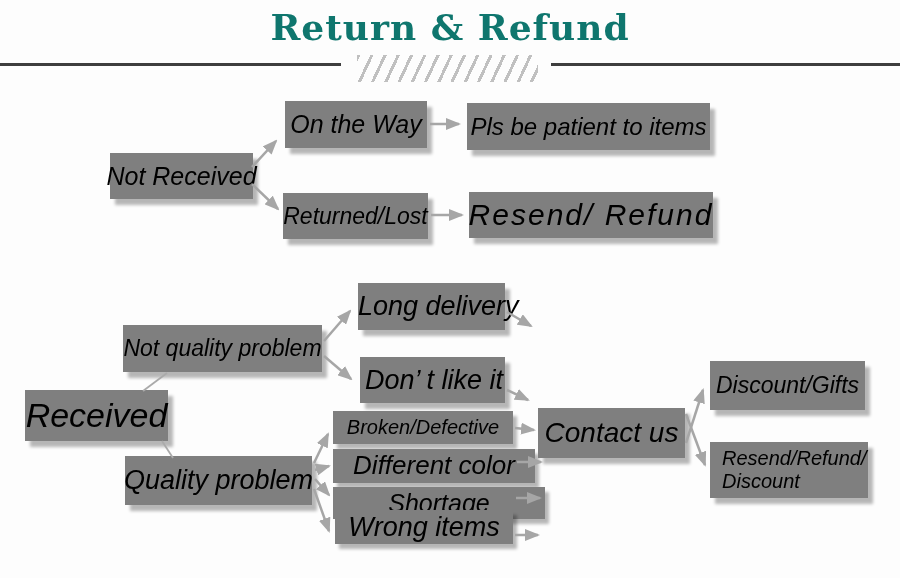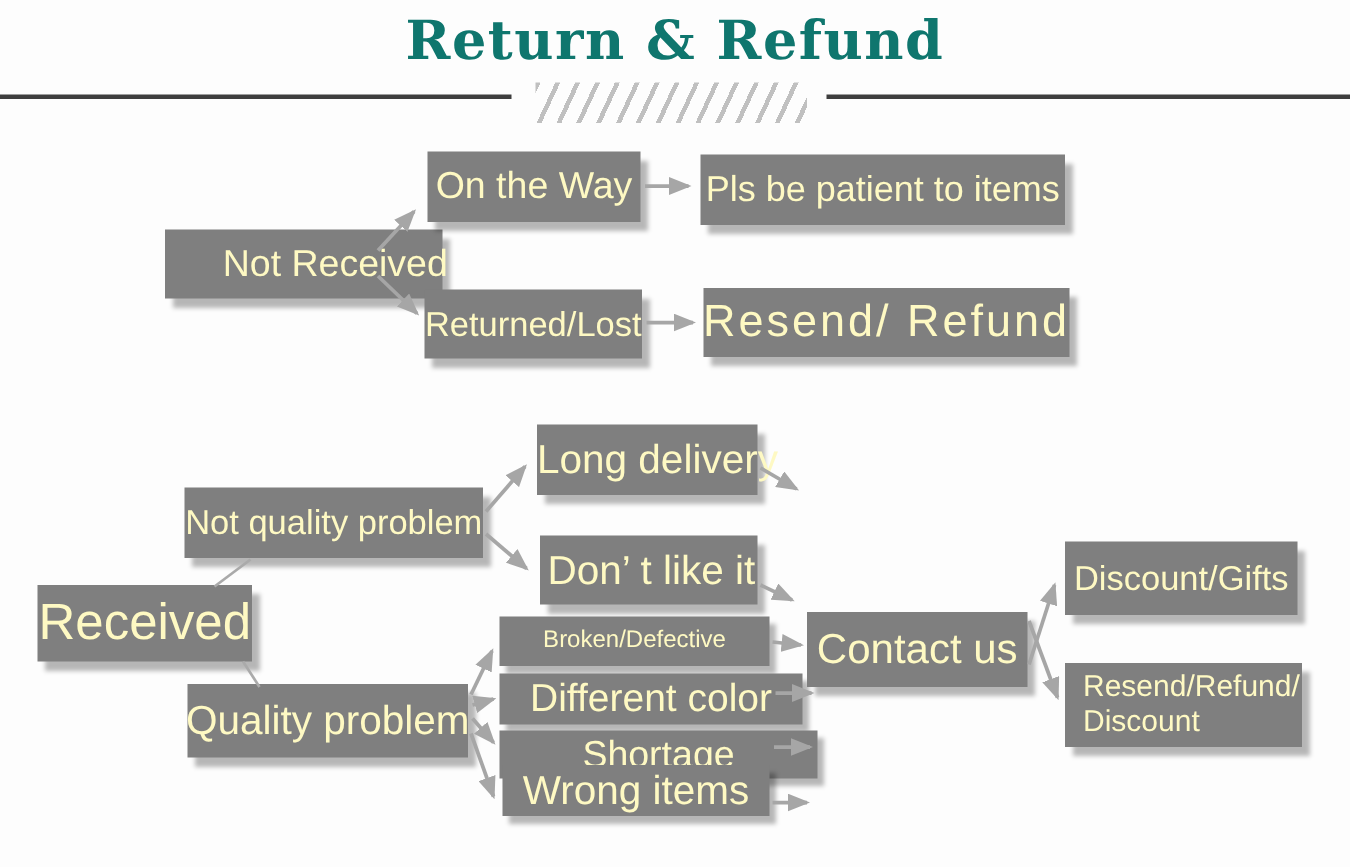--- a/index.html
+++ b/index.html
@@ -16,36 +16,37 @@
   }
   .rule { position:absolute; top:63px; height:3px; background:#3e3e3e; }
   .rule-left  { left:0;   width:341px; }
   .rule-right { left:551px; width:349px; }
   .hatch {
     position:absolute; left:357px; top:55px; width:181px; height:27px;
     background:repeating-linear-gradient(115deg,#c0c0c0 0,#c0c0c0 3px,transparent 3px,transparent 12px);
   }
   
   .node {
-    position:absolute; background:#7f7f7f; color:#fef9c3;
+    position:absolute; background:#7f7f7f; color:#000000;
     display:flex; align-items:center; justify-content:center;
     white-space:nowrap; box-shadow:5px 6px 3px rgba(0,0,0,0.28);
     line-height:1.05;
+    font-style:italic;
   }
-  .n-not-received   { left:110px; top:153px; width:143px; height:46px; font-size:25px;padding-left:42px; }
+  .n-not-received   { left:110px; top:153px; width:143px; height:46px; font-size:25px; }
   .n-on-the-way     { left:285px; top:101px; width:142px; height:47px; font-size:25px; }
   .n-pls-wait       { left:467px; top:103px; width:243px; height:47px; font-size:24px; }
   .n-returned-lost  { left:283px; top:193px; width:145px; height:46px; font-size:23px; }
   .n-resend-refund  { left:469px; top:192px; width:244px; height:46px; font-size:30px; letter-spacing:2px; }
   .n-received       { left:25px;  top:390px; width:143px; height:51px; font-size:34px; }
   .n-not-quality    { left:123px; top:325px; width:199px; height:47px; font-size:23px; }
   .n-long-delivery  { left:358px; top:283px; width:147px; height:47px; font-size:27px; justify-content:flex-start; }
   .n-dont-like-it   { left:360px; top:357px; width:145px; height:46px; font-size:27px; justify-content:flex-start; padding-left:5px; width:140px; }
   .n-quality        { left:125px; top:456px; width:187px; height:49px; font-size:27px; }
-  .n-broken         { left:333px; top:411px; width:180px; height:33px; font-size:16px; box-shadow:4px 5px 3px rgba(0,0,0,0.28); }
+  .n-broken         { left:333px; top:411px; width:180px; height:33px; font-size:20px; box-shadow:4px 5px 3px rgba(0,0,0,0.28); }
   .n-diff-color     { left:333px; top:449px; width:202px; height:34px; font-size:26px; box-shadow:4px 5px 3px rgba(0,0,0,0.28); }
   .n-shortage       { left:333px; top:487px; width:212px; height:32px; font-size:25px; box-shadow:4px 5px 3px rgba(0,0,0,0.28); }
   .n-wrong-items    { left:335px; top:510px; width:178px; height:34px; font-size:27px; box-shadow:4px 5px 3px rgba(0,0,0,0.28); }
   .n-contact-us     { left:538px; top:408px; width:147px; height:50px; font-size:28px; }
   .n-discount-gifts { left:710px; top:361px; width:155px; height:49px; font-size:23px; }
   .n-resend-discount{
     left:710px; top:442px; width:146px; height:56px; font-size:20px;
     white-space:normal; justify-content:flex-start; text-align:left;
     padding-left:12px; line-height:1.15;
   }

